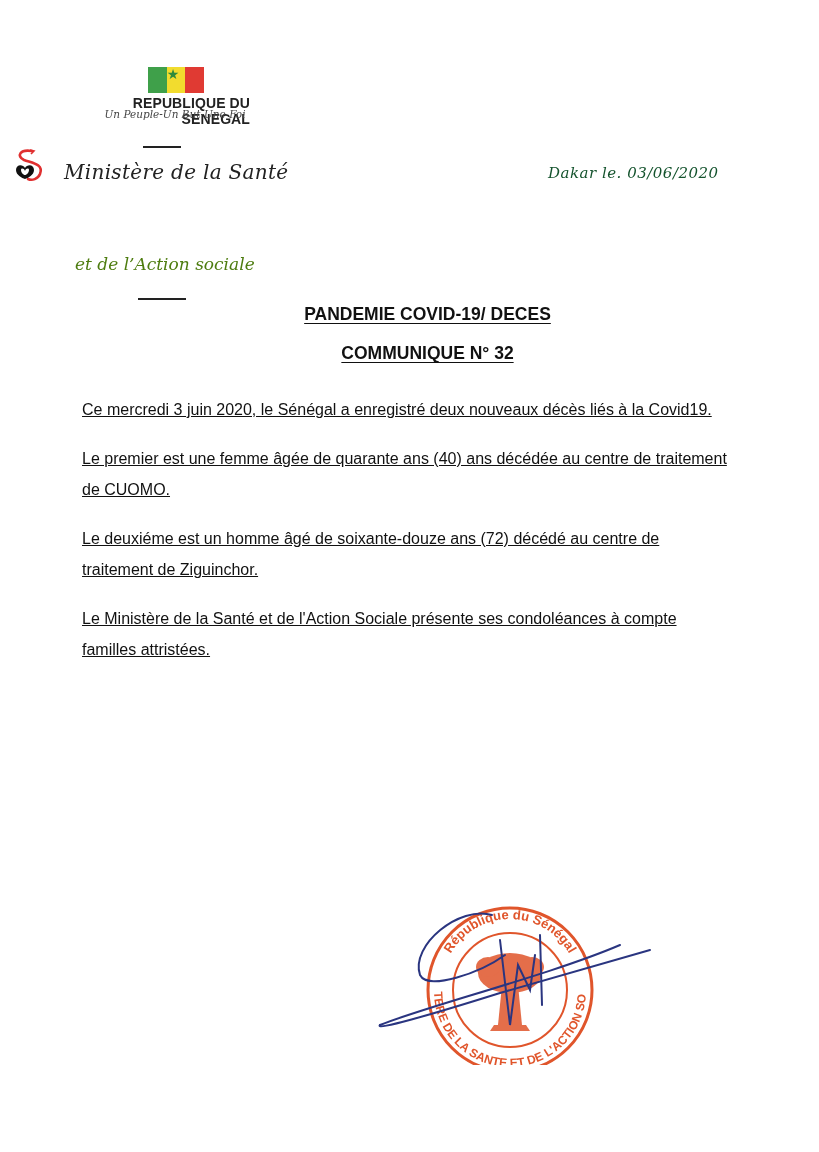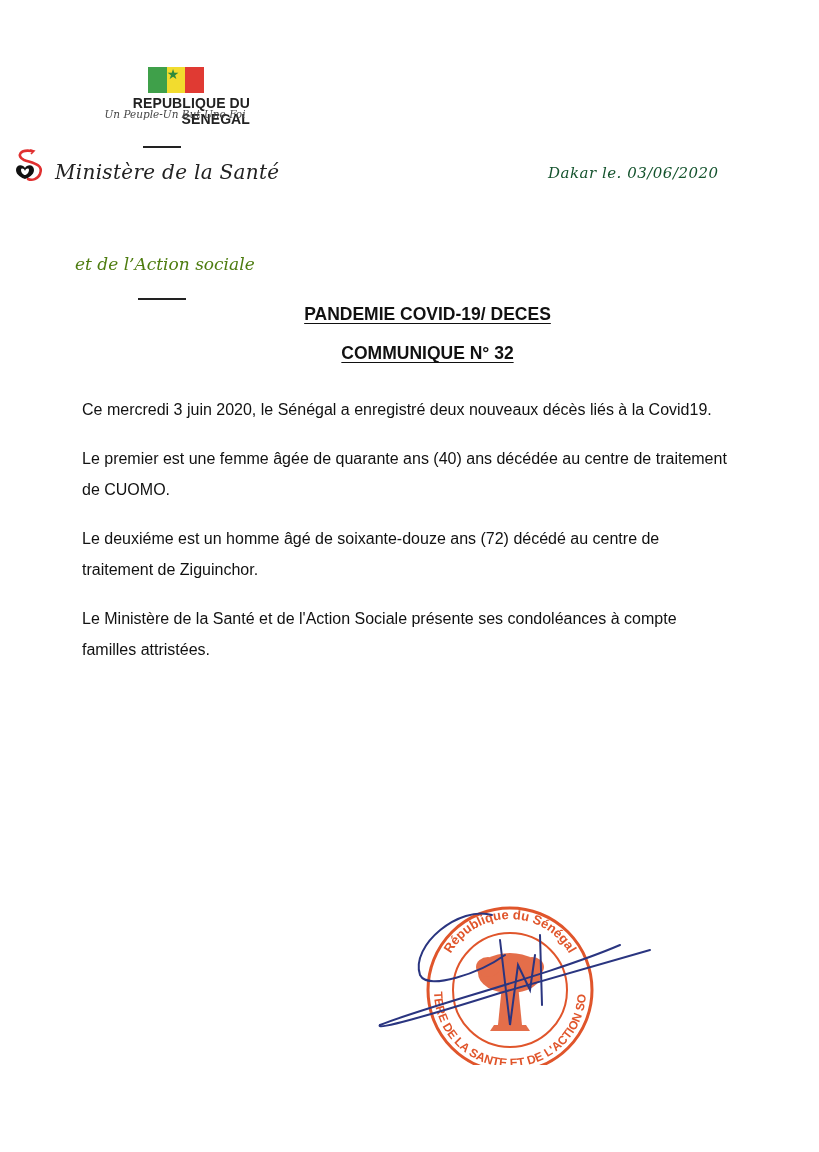--- a/index.html
+++ b/index.html
@@ -12,32 +12,32 @@
     .flag .g { background: #3fa04a; }
     .flag .y { background: #f2dc2e; display: flex; align-items: center; justify-content: center; }
     .flag .r { background: #e03a33; }
     .flag .star { color: #2e8b3c; font-size: 14px; line-height: 1; }
 
     .republic { left: 100px; top: 95px; width: 150px; text-align: right; font-size: 14px; font-weight: bold; letter-spacing: 0.1px; color: #222; }
     .motto { left: 80px; top: 108px; width: 190px; text-align: center; font-family: "DejaVu Serif", serif; font-style: italic; font-size: 10.5px; color: #444; }
     .rule1 { left: 143px; top: 146px; width: 38px; height: 2px; background: #222; }
 
     .ministry-logo { left: 10px; top: 148px; width: 40px; height: 36px; }
-    .ministry { left: 55px; top: 160px; font-family: "DejaVu Serif", serif; font-style: italic; font-size: 20px; color: #222; letter-spacing: 0.3px; }
+    .ministry { left: 64px; top: 160px; font-family: "DejaVu Serif", serif; font-style: italic; font-size: 20px; color: #222; letter-spacing: 0.3px; }
     .dated { left: 548px; top: 164px; font-family: "DejaVu Serif", serif; font-style: italic; font-size: 15px; color: #14532d; letter-spacing: 0.5px; }
 
     .action { left: 75px; top: 254px; font-family: "DejaVu Serif", serif; font-style: italic; font-size: 17px; color: #4d7c0f; }
     .rule2 { left: 138px; top: 298px; width: 48px; height: 2px; background: #222; }
 
     
     .title1 { left: 0; width: 855px; top: 304px; text-align: center; font-size: 17.5px; font-weight: bold; text-decoration: underline; text-underline-offset: 3px; }
     .title2 { left: 0; width: 855px; top: 343px; text-align: center; font-size: 17.5px; font-weight: bold; text-decoration: underline; text-underline-offset: 3px; }
 
     
-    .body { left: 82px; top: 394px; width: 650px; font-size: 16px; line-height: 31.5px; color: #111; }
+    .body { left: 82px; top: 394px; width: 650px; font-size: 16px; line-height: 31.5px; color: #111; text-decoration: underline; }
     .body p { margin: 0 0 17px 0; }
 
     
     .stamp { left: 370px; top: 895px; width: 290px; height: 170px; }
   </style>
 </head>
 <body>
 
 <div class="abs flag">
   <span class="g"></span>

